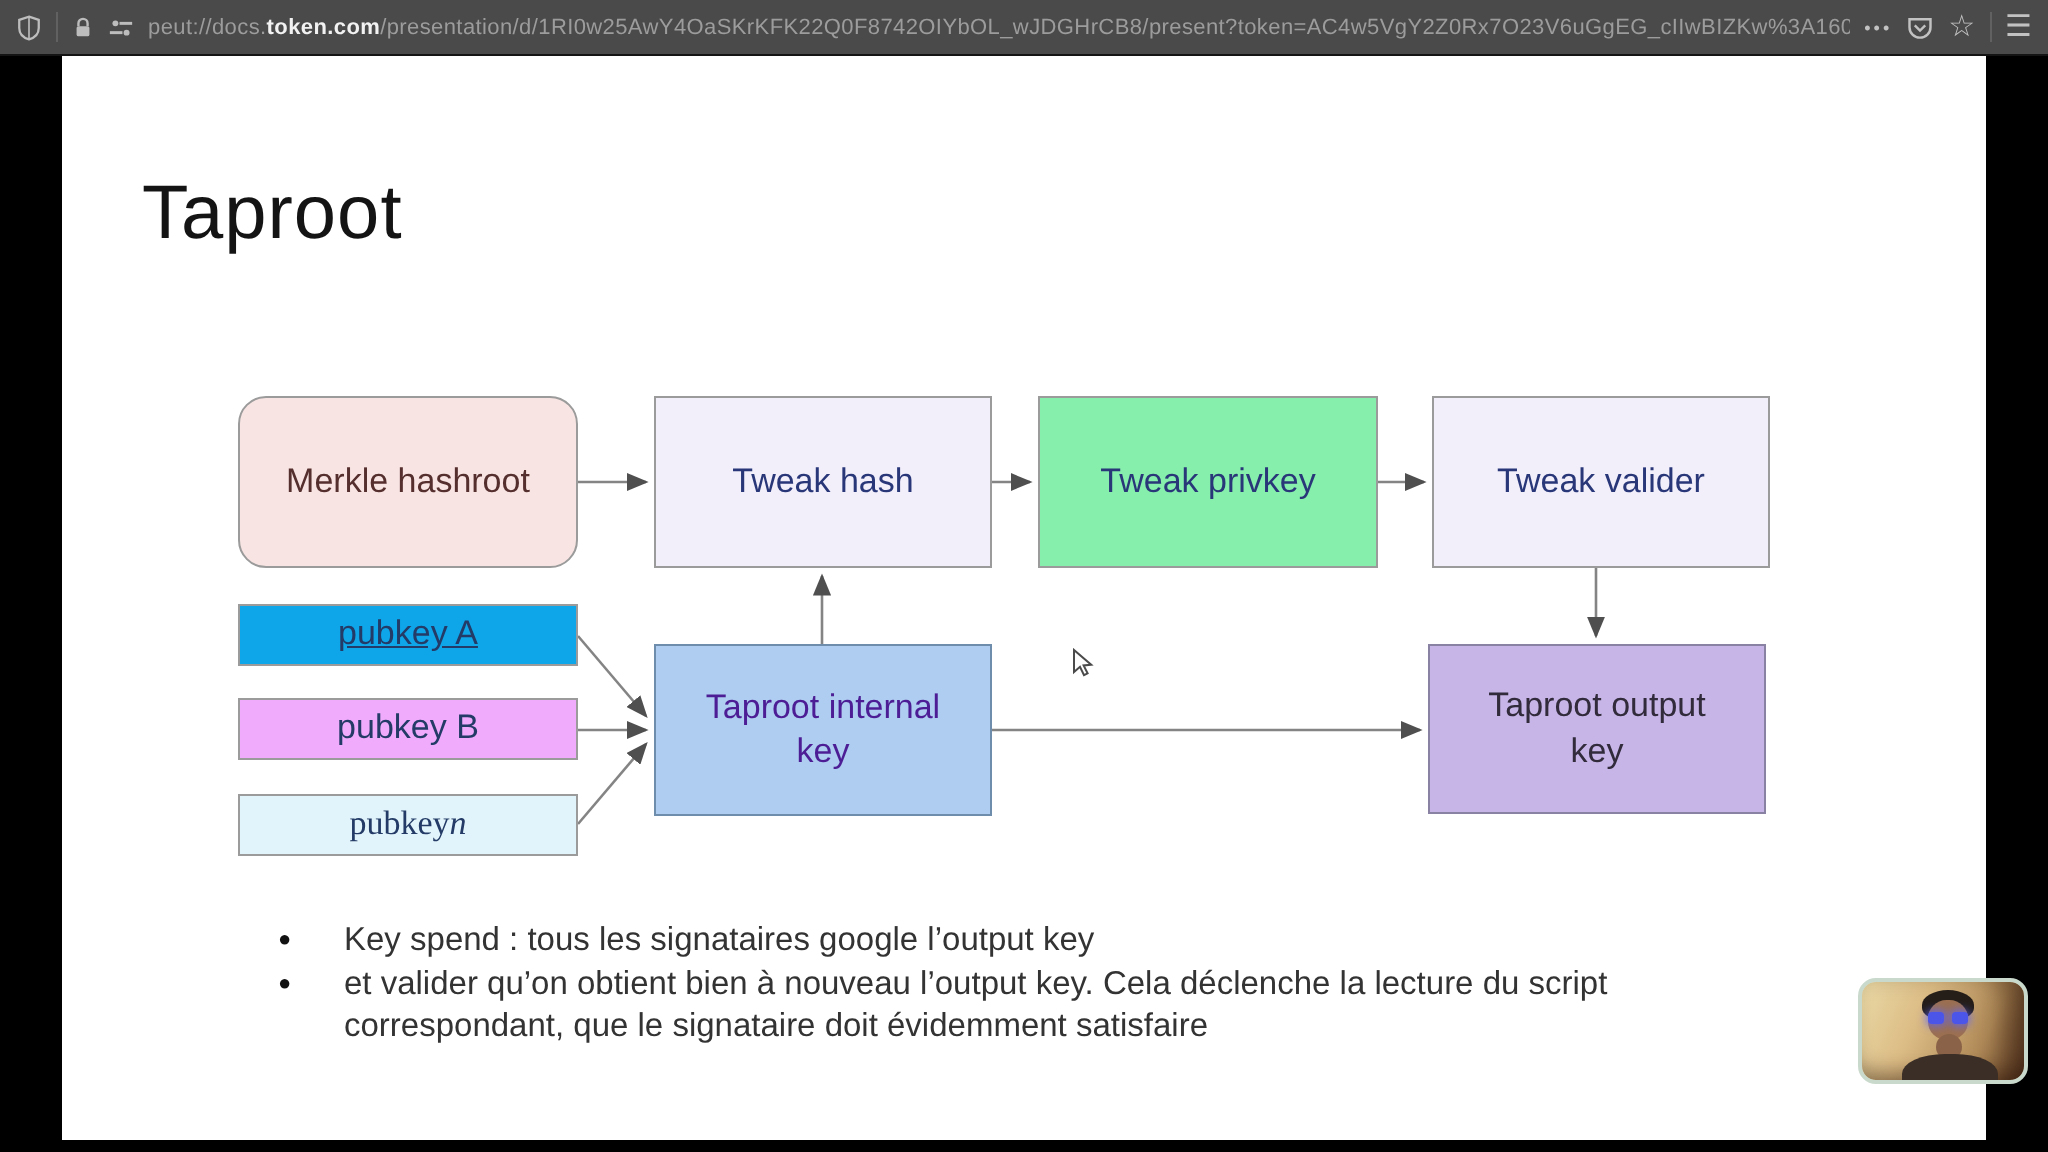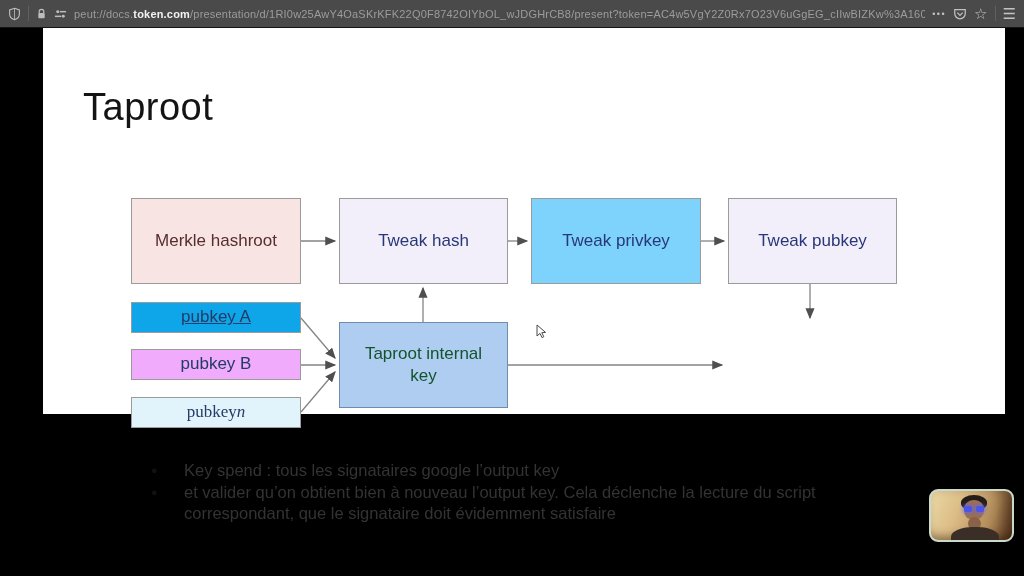--- a/index.html
+++ b/index.html
@@ -14,36 +14,36 @@
   .tb-icon { display:inline-flex; align-items:center; justify-content:center;
              color:#bdbdbd; flex:0 0 auto; }
   .tb-sep { width:1px; height:15px; background:#616161; flex:0 0 auto; }
   .url-text { flex:1 1 auto; white-space:nowrap; overflow:hidden;
               font-size:11px; letter-spacing:.2px; color:#9c9c9c; }
   .url-text .domain { color:#f2f2f2; font-weight:bold; }
   .glyph { font-size:15px; line-height:1; color:#c2c2c2; }
   .dots { font-size:9px; letter-spacing:1.5px; color:#c2c2c2; }
 
   
-  .slide { position:absolute; left:43px; top:28px; width:962px; height:386px;
+  .slide { position:absolute; left:31px; top:28px; width:962px; height:542px;
            background:#ffffff; }
   .slide-title { position:absolute; left:40px; top:58px; font-size:38px;
                  color:#141414; letter-spacing:.5px; }
 
   .dbox { position:absolute; display:flex; align-items:center; justify-content:center;
           text-align:center; font-size:17px; line-height:1.3; border:1px solid #9b9b9b; }
-  .b-merkle  { left:88px;  top:170px; width:170px; height:86px; background:#f8e5e3; color:#552e2e; }
+  .b-merkle  { left:88px;  top:170px; width:170px; height:86px; background:#f8e5e3; color:#552e2e;border-radius:14px; }
   .b-thash   { left:296px; top:170px; width:169px; height:86px; background:#f2effa; color:#293779;text-align:right; }
-  .b-tpriv   { left:488px; top:170px; width:170px; height:86px; background:#7dd3fc; color:#293779; }
+  .b-tpriv   { left:488px; top:170px; width:170px; height:86px; background:#86efac; color:#293779; }
   .b-tpub    { left:685px; top:170px; width:169px; height:86px; background:#f2effa; color:#293779; }
   .b-pka     { left:88px;  top:274px; width:170px; height:31px; background:#0ea5e9; color:#233b66;text-decoration:underline; }
   .b-pkb     { left:88px;  top:321px; width:170px; height:31px; background:#f0abfc; color:#233b66; }
   .b-pkn     { left:88px;  top:369px; width:170px; height:31px; background:#e2f4fb; color:#233b66;font-family:Liberation Serif, serif; }
   .b-internal{ left:296px; top:294px; width:169px; height:86px; background:#aecdf0;
-               color:#14532d; border-color:#6e8cab; }
+               color:#4c1d95; border-color:#6e8cab; }
   .b-output  { left:683px; top:294px; width:169px; height:85px; background:#c7b5e8;
                color:#312b3b; border-color:#8a82a2; padding:0 14px; }
   .b-internal, .b-output { padding:0 14px; }
   .italic { font-style:italic; }
 
   .arrows { position:absolute; left:0; top:0; width:962px; height:540px; pointer-events:none; }
 
   
   .bullets { position:absolute; left:105px; top:432px; width:800px; color:#333333;
              font-size:16.5px; line-height:21.5px; }
@@ -126,28 +126,29 @@
         <line x1="465" y1="337" x2="679" y2="337" marker-end="url(#ah)"></line>
         <line x1="258" y1="290" x2="292" y2="330" marker-end="url(#ah)"></line>
         <line x1="258" y1="337" x2="292" y2="337" marker-end="url(#ah)"></line>
         <line x1="258" y1="384" x2="292" y2="344" marker-end="url(#ah)"></line>
       </g>
     </svg>
 
     <div class="dbox b-merkle">Merkle hashroot</div>
     <div class="dbox b-thash">Tweak hash</div>
     <div class="dbox b-tpriv">Tweak privkey</div>
-    <div class="dbox b-tpub">Tweak pubkey</div>
+    <div class="dbox b-tpub">Tweak valider</div>
     <div class="dbox b-pka">pubkey A</div>
     <div class="dbox b-pkb">pubkey B</div>
     <div class="dbox b-pkn">
         <span>pubkey </span>
         <span class="italic">n</span>
       </div>
     <div class="dbox b-internal">Taproot internal key</div>
+    <div class="dbox b-output">Taproot output key</div>
 
     <div class="bullets">
       <div class="bullet-row">
         <span class="bullet-marker">●</span>
         <div class="bullet-lines">
           <div>Key spend : tous les signataires google l’output key</div>
         </div>
       </div>
       <div class="bullet-row">
         <span class="bullet-marker">●</span>

